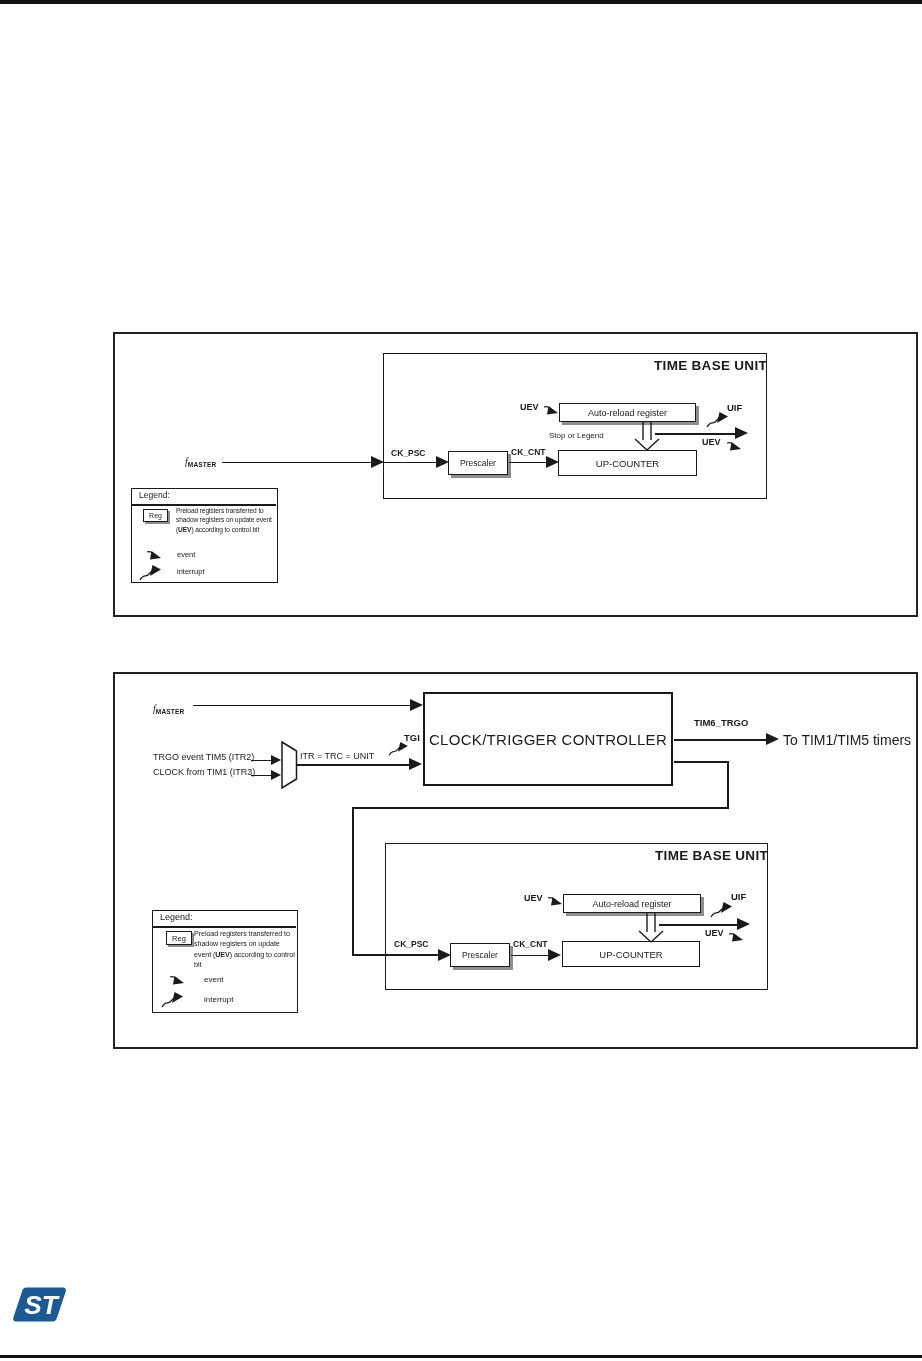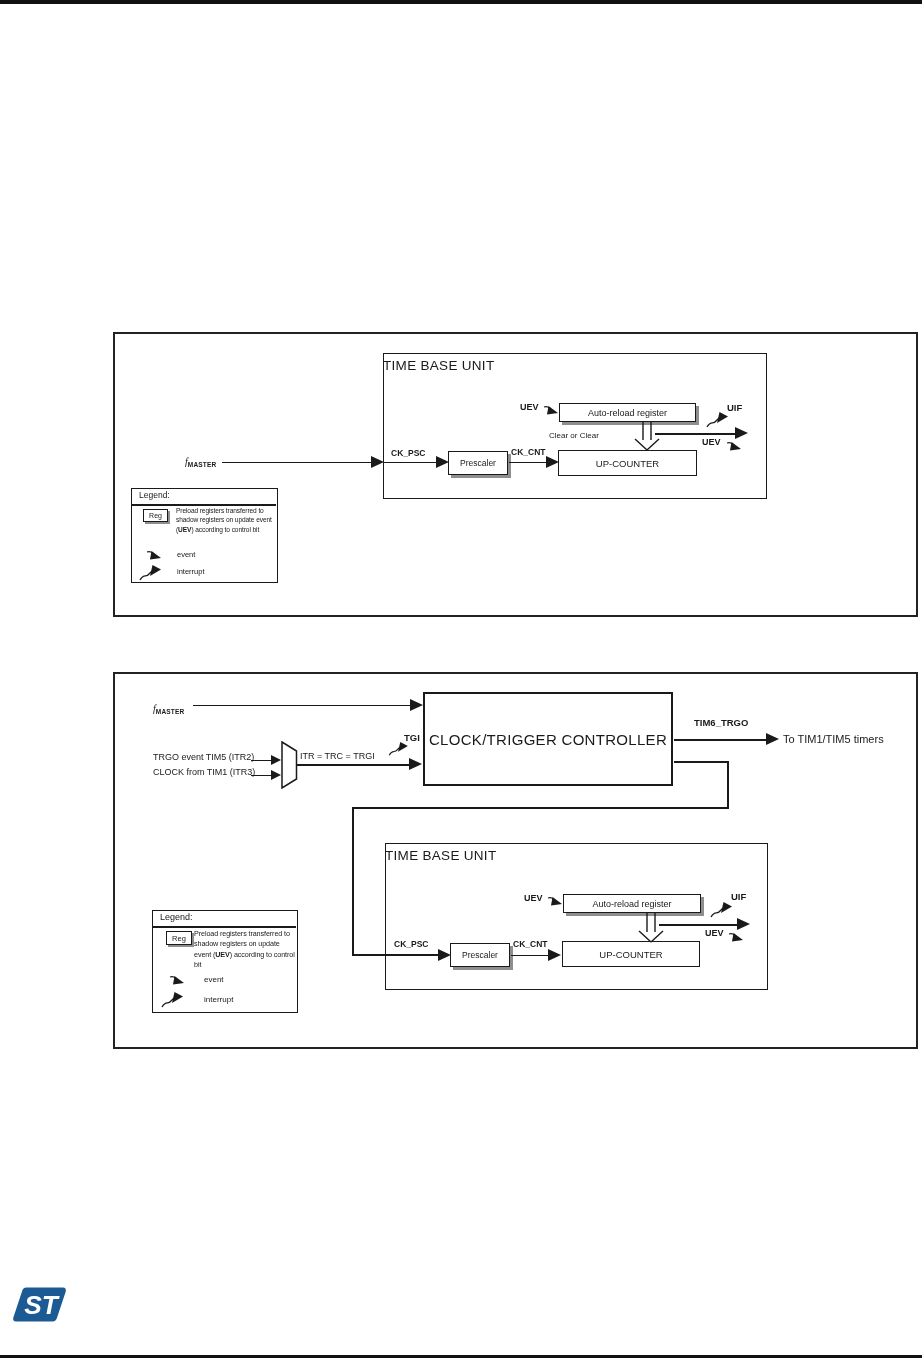--- a/index.html
+++ b/index.html
@@ -16,21 +16,21 @@
   .lv{position:absolute;width:1.5px;background:var(--ink)}
   .rule{position:absolute;background:#111}
   .frame{position:absolute;border:2px solid #222;background:transparent}
   .box{position:absolute;border:1.5px solid var(--ink);background:#fff;display:flex;align-items:center;justify-content:center;text-align:center}
   .shadow3{box-shadow:3px 3px 0 var(--shadow)}
   .shadow2{box-shadow:2px 2px 0 var(--shadow)}
   .lbl{position:absolute;white-space:nowrap;line-height:1.1}
   .b{font-weight:bold}
   .ar13{position:absolute;width:0;height:0;border-top:6.5px solid transparent;border-bottom:6.5px solid transparent;border-left:13px solid var(--ink)}
   .ar10{position:absolute;width:0;height:0;border-top:5px solid transparent;border-bottom:5px solid transparent;border-left:10px solid var(--ink)}
-  .title{position:absolute;text-align:left;font-weight:normal;letter-spacing:.3px}
+  .title{position:absolute;text-align:right;font-weight:bold;letter-spacing:.3px}
   .fm-f{font-style:italic;font-family:"Liberation Serif",serif;font-size:10px}
   .fm-sub{font-size:6.5px;vertical-align:-2px;letter-spacing:.2px}
   svg{display:block}
 </style>
 </head>
 <body>
 
 <div class="page">
 
   <div class="rule" style="left:0;top:0;width:922px;height:4px"></div>
@@ -71,21 +71,21 @@
         <path d="M1,16 C5,9 7,14 10,10 L13,7" stroke="#1a1a1a" stroke-width="1.3" fill="none"></path>
         <polygon points="13.5,1 22,5.5 11,12" fill="#1a1a1a"></polygon>
       </svg>
   </div>
 
   <div class="abs" style="left:634px;top:421px">
     <svg width="26" height="30" viewBox="0 0 26 30">
         <path d="M9,0 V19 M17,0 V19 M1,18 L13,29 M25,18 L13,29" stroke="#1a1a1a" stroke-width="1.4" fill="none"></path>
       </svg>
   </div>
-  <div class="lbl" style="left:549px;top:432px;font-size:8px">Clear or Clear</div>
+  <div class="lbl" style="left:549px;top:432px;font-size:8px">Stop or Legend</div>
 
   <div class="lh" style="left:655px;top:433px;width:81px"></div>
   <div class="ar13" style="left:735px;top:426.5px"></div>
   <div class="lbl b" style="left:702px;top:438px;font-size:9px">UEV</div>
   <div class="abs" style="left:726px;top:440px">
     <svg width="16" height="12" viewBox="0 0 16 12">
         <path d="M1,3 C4,2 6,3 8,5" stroke="#1a1a1a" stroke-width="1.3" fill="none"></path>
         <polygon points="5.5,2 15,9 4,10.5" fill="#1a1a1a"></polygon>
       </svg>
   </div>
@@ -124,33 +124,33 @@
   <div class="lbl" style="left:153px;top:768px;font-size:9px">CLOCK from TIM1 (ITR3)</div>
   <div class="lh" style="left:251px;top:774.5px;width:20px"></div>
   <div class="ar10" style="left:271px;top:770px"></div>
   <div class="abs" style="left:281px;top:741px">
     <svg width="17" height="48" viewBox="0 0 17 48">
         <polygon points="1,1 15.5,10 15.5,38 1,47" fill="#ffffff" stroke="#1a1a1a" stroke-width="1.5"></polygon>
       </svg>
   </div>
   <div class="lh" style="left:297px;top:764px;width:112px"></div>
   <div class="ar13" style="left:409px;top:757.5px"></div>
-  <div class="lbl" style="left:300px;top:752px;font-size:9px">ITR = TRC = TRGI</div>
+  <div class="lbl" style="left:300px;top:752px;font-size:9px">ITR = TRC = UNIT</div>
   <div class="abs" style="left:388px;top:741px">
     <svg width="21" height="16" viewBox="0 0 23 18">
         <path d="M1,16 C5,9 7,14 10,10 L13,7" stroke="#1a1a1a" stroke-width="1.3" fill="none"></path>
         <polygon points="13.5,1 22,5.5 11,12" fill="#1a1a1a"></polygon>
       </svg>
   </div>
   <div class="lbl b" style="left:404px;top:733px;font-size:9.5px">TGI</div>
 
   <div class="lh" style="left:674px;top:739px;width:92px"></div>
   <div class="ar13" style="left:766px;top:732.5px"></div>
   <div class="lbl b" style="left:694px;top:718px;font-size:9.5px">TIM6_TRGO</div>
-  <div class="lbl" style="left:783px;top:733px;font-size:11px">To TIM1/TIM5 timers</div>
+  <div class="lbl" style="left:783px;top:733px;font-size:14px">To TIM1/TIM5 timers</div>
 
   <div class="lh" style="left:674px;top:761px;width:54px"></div>
   <div class="lv" style="left:727px;top:761px;height:47px"></div>
   <div class="lh" style="left:352px;top:807px;width:377px"></div>
   <div class="lv" style="left:352px;top:807px;height:148px"></div>
   <div class="lh" style="left:352px;top:954px;width:86px"></div>
   <div class="ar13" style="left:438px;top:948.5px"></div>
   <div class="lbl b" style="left:394px;top:940px;font-size:8.5px">CK_PSC</div>
 
   <div class="box" style="left:385px;top:843px;width:383px;height:147px;background:transparent"></div>

